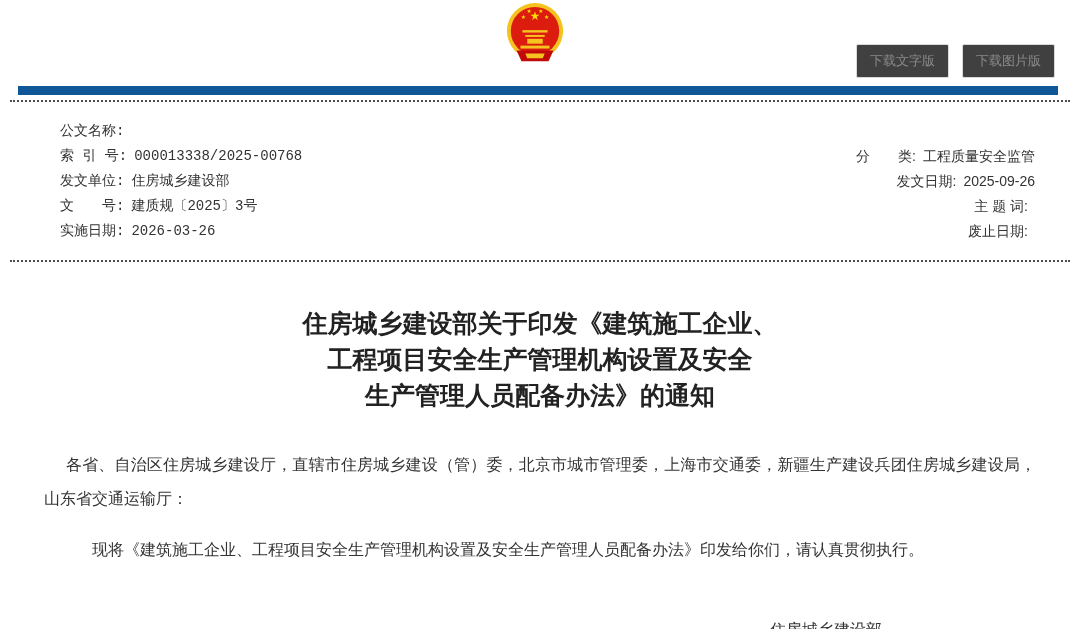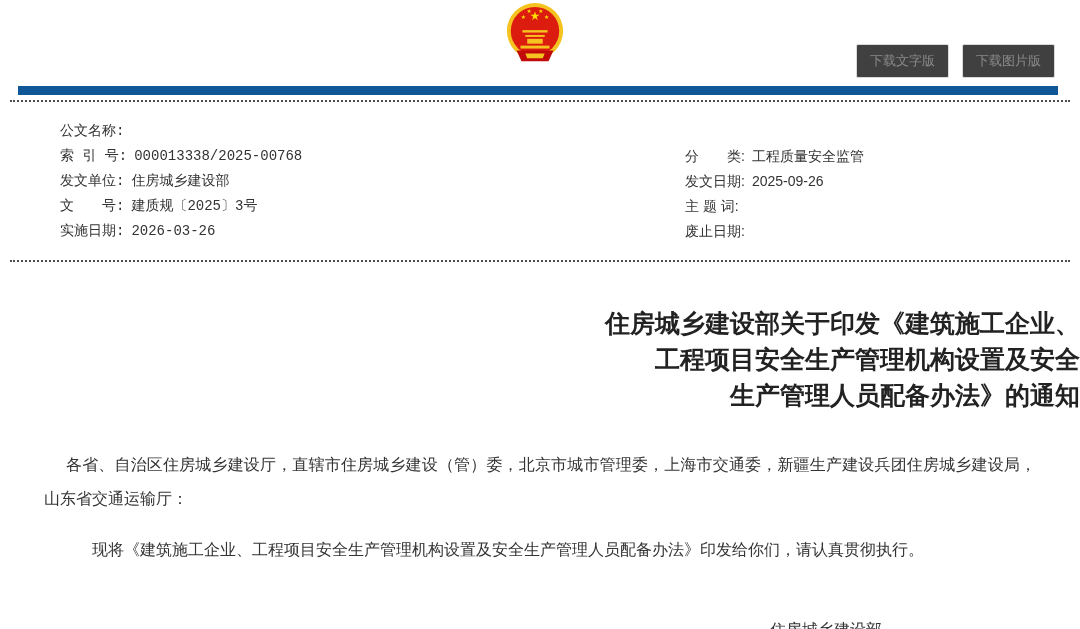--- a/index.html
+++ b/index.html
@@ -33,27 +33,27 @@
   
   .blue-bar { height: 9px; background: #0f5796; margin: 0 22px 0 18px; }
   .dotted { border-top: 2px dotted #4d4d4d; margin: 5px 10px 0 10px; height: 0; }
   .dotted-2 { border-top: 2px dotted #4d4d4d; margin: 12px 10px 0 10px; height: 0; }
 
   
   .meta { padding: 17px 45px 4px 60px; font-size: 14px; color: #333; }
   .meta-row { display: flex; line-height: 25px; }
   .meta-cell { display: flex; white-space: nowrap; overflow: hidden; }
   .meta-cell.left  { flex: 1 1 auto; font-family: Liberation Mono, monospace; }
-  .meta-cell.right { flex: 0 0 350px; }
+  .meta-cell.right { flex: 0 0 350px; justify-content: flex-end; }
   .meta-label { white-space: pre; margin-right: 7px; }
   .meta-value { }
 
   
   .doc-title {
-    margin-top: 44px; text-align: right;
+    margin-top: 44px; text-align: center;
     font-family: "Liberation Serif", "DejaVu Serif", serif;
     font-size: 25px; font-weight: bold; color: #222; line-height: 36px;
   }
   .doc-body { margin: 34px 44px 0 44px; font-size: 16px; color: #333; }
   .doc-p { line-height: 34px; text-align: justify; }
   .doc-p.p1 { text-indent: 22px; }
   .doc-p.p2 { text-indent: 48px; margin-top: 17px; }
 
   .signature { margin-top: 48px; text-align: right; padding-right: 198px; }
   .signature-inner {

